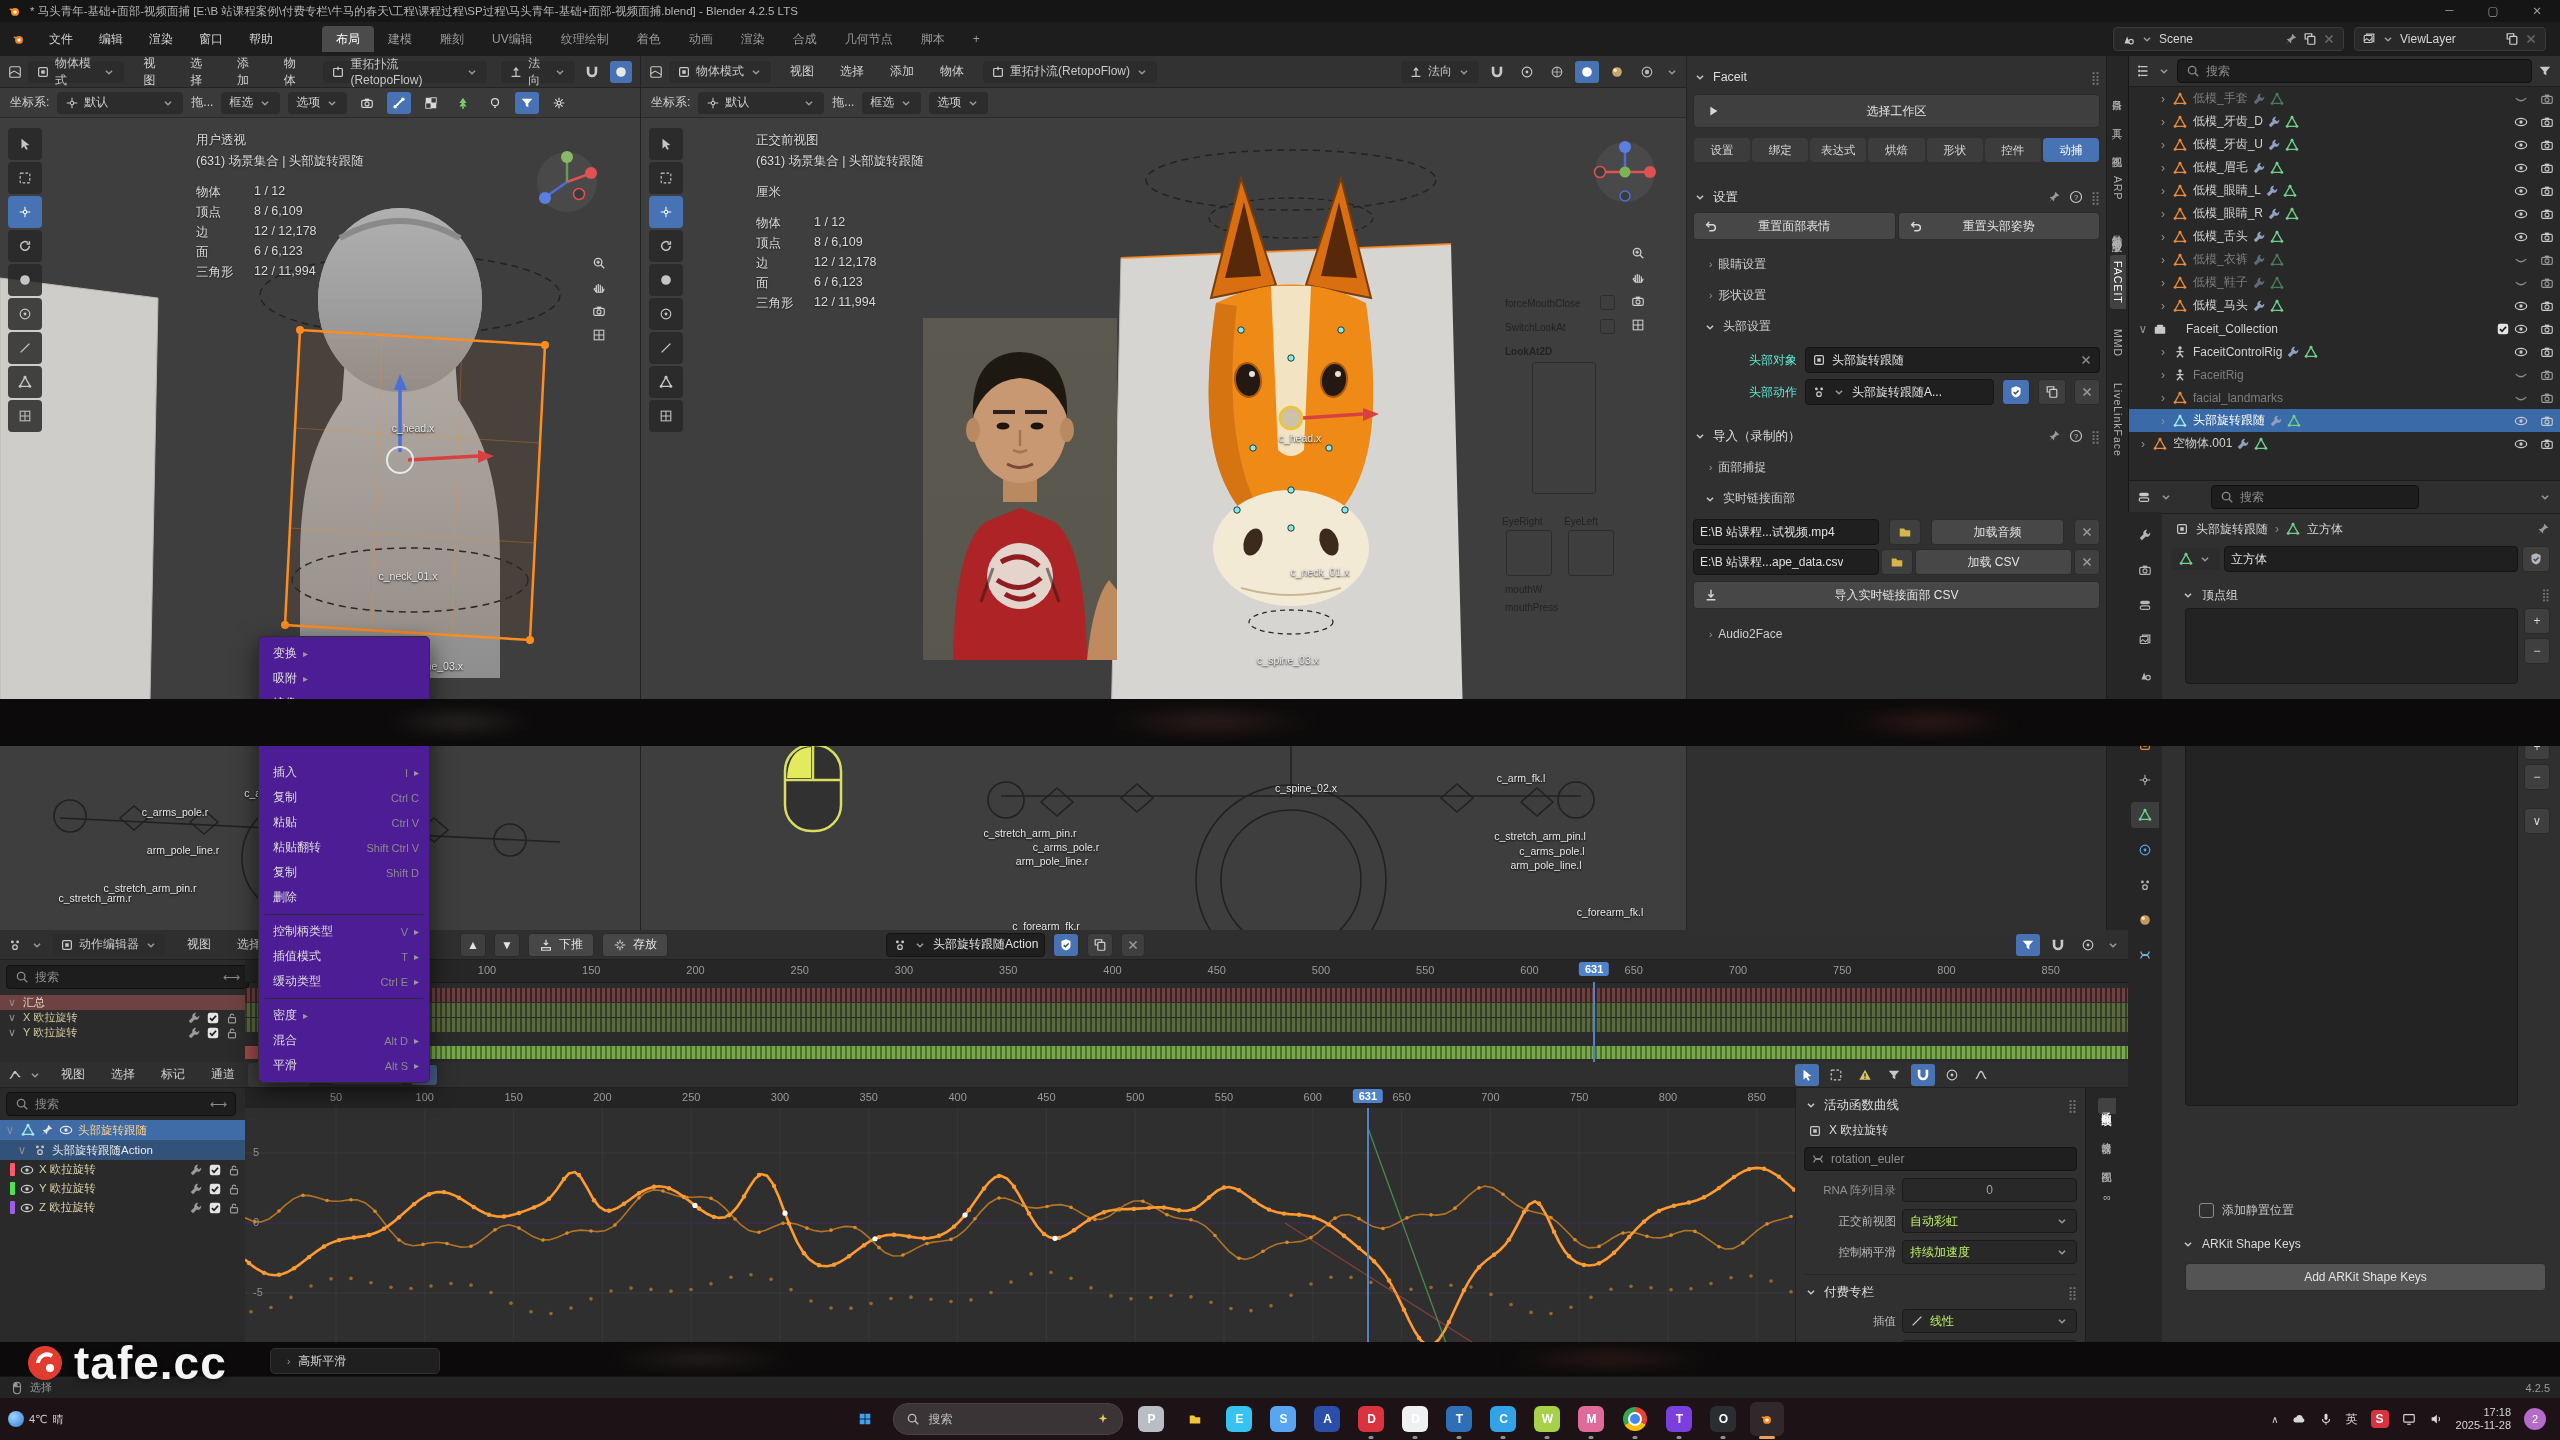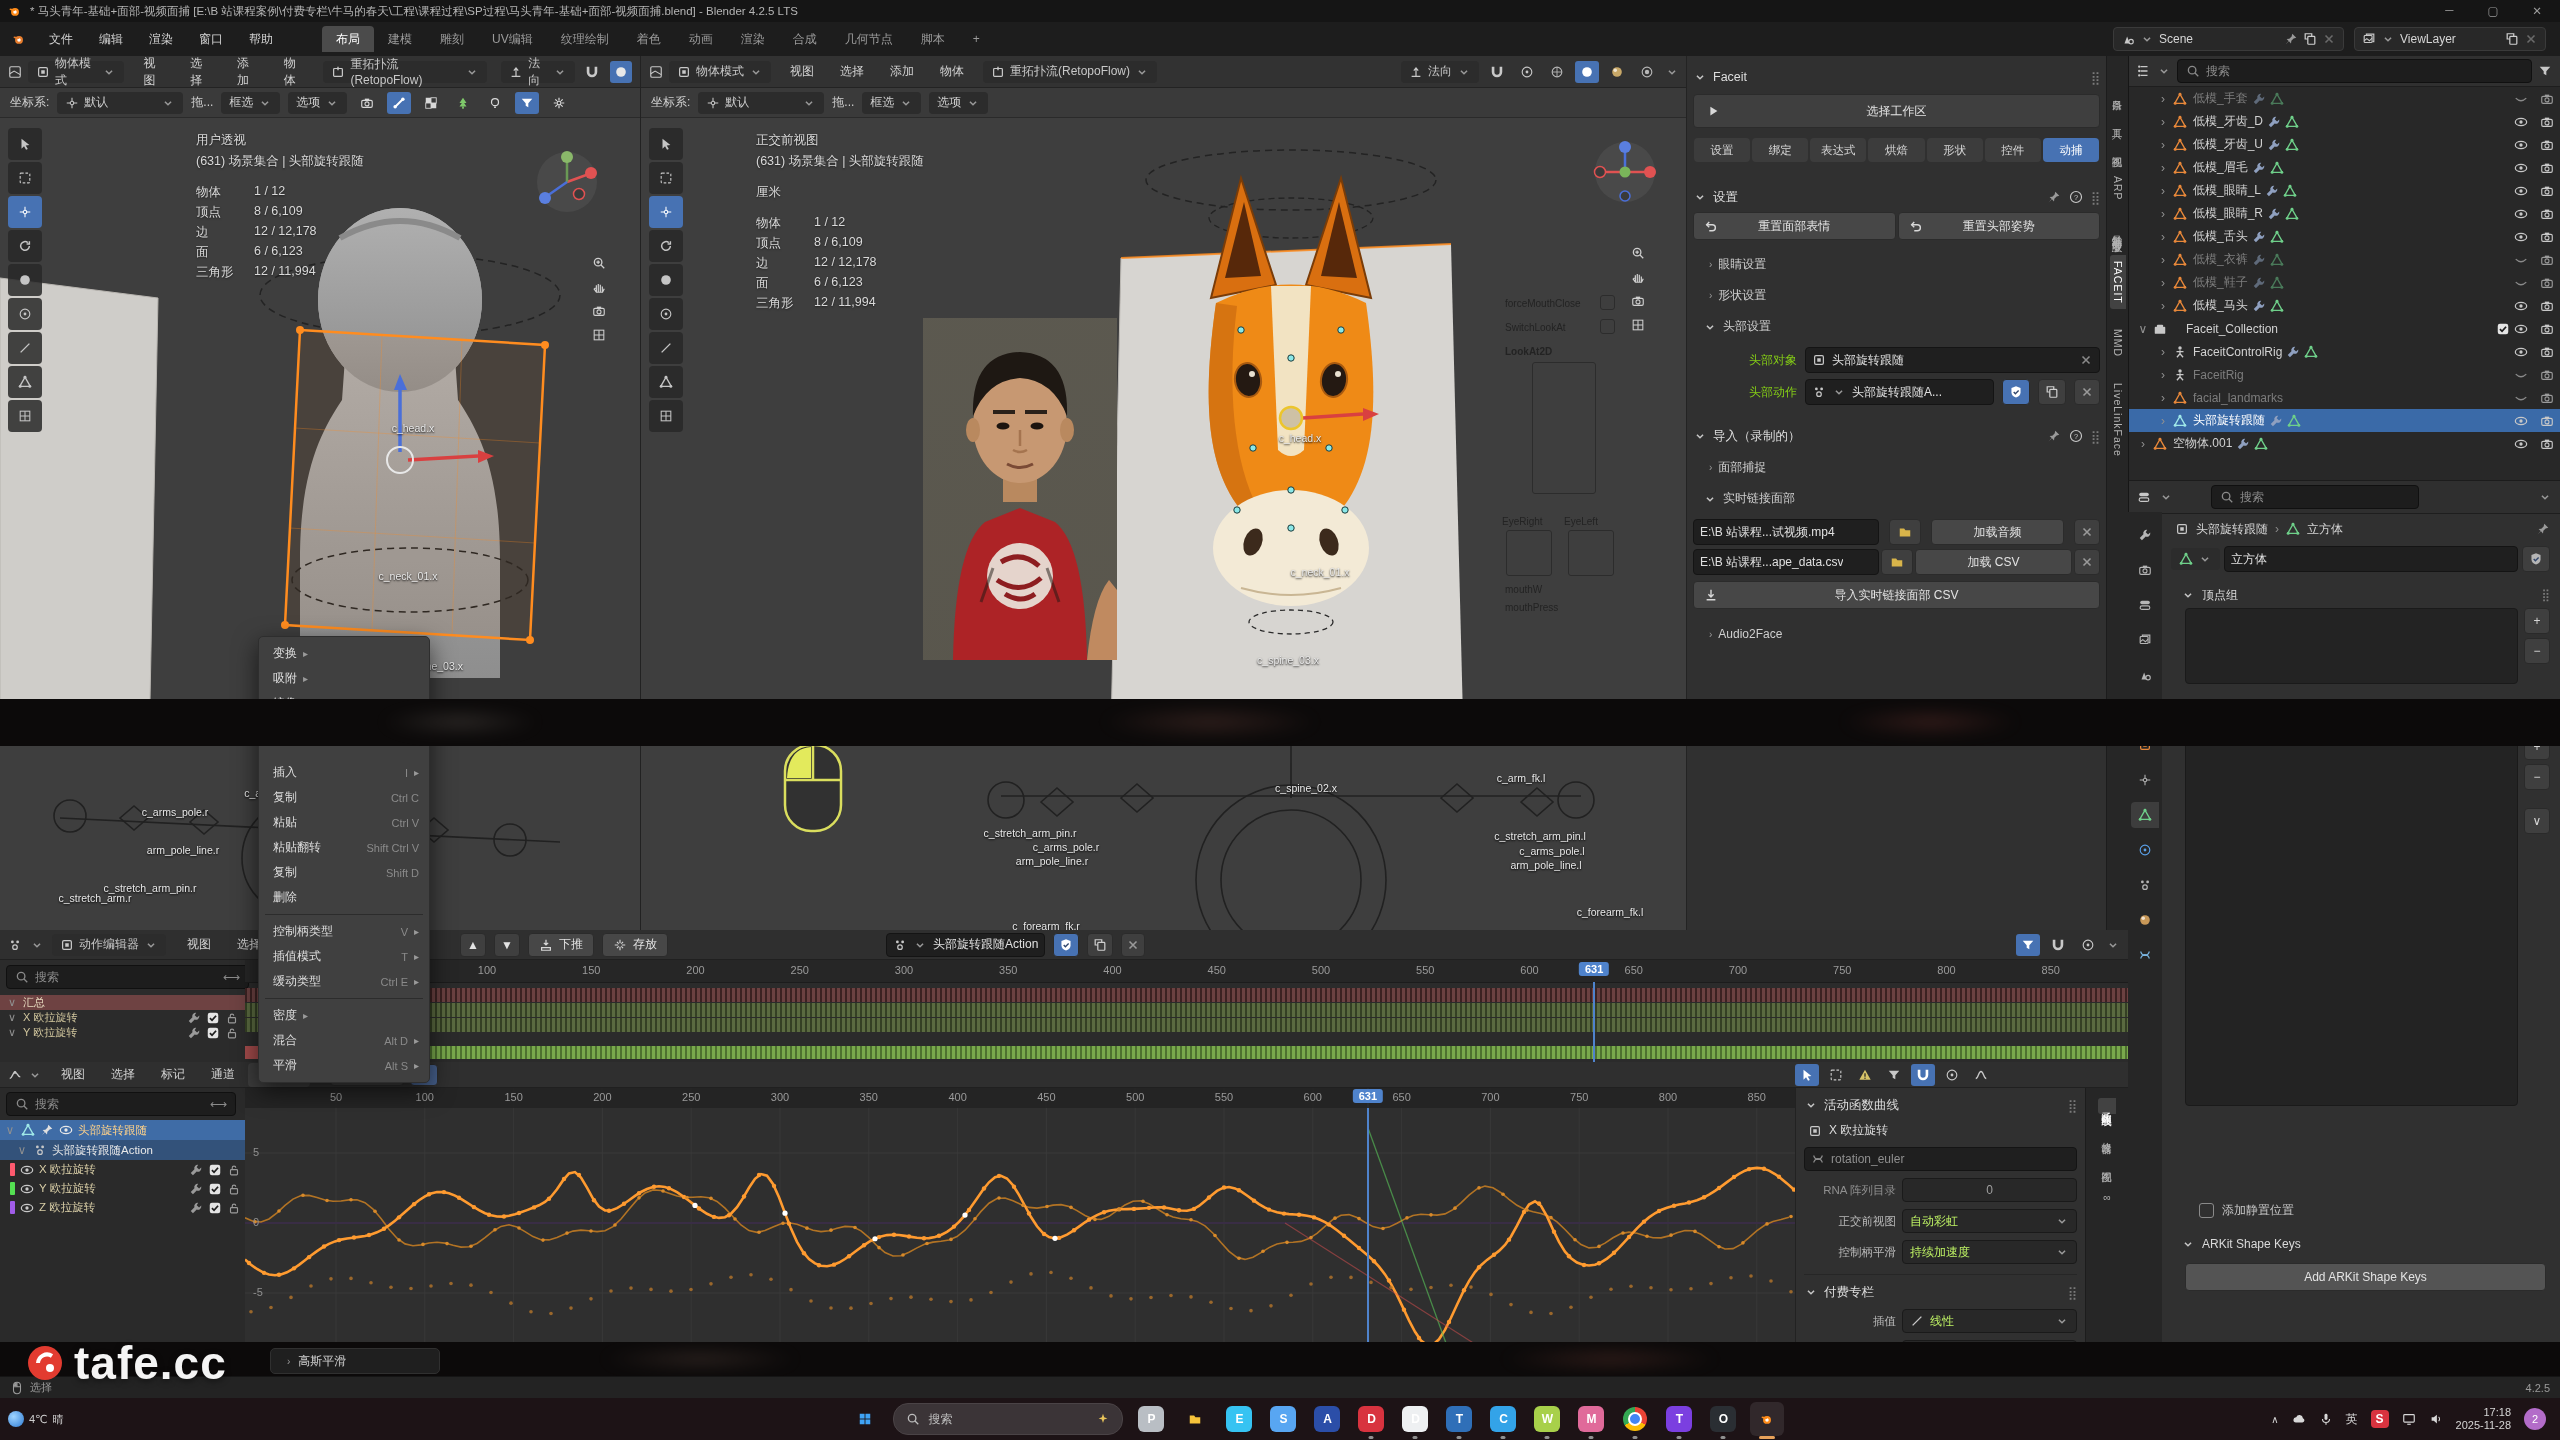--- a/index.html
+++ b/index.html
@@ -39,21 +39,21 @@
   .rigbox{position:absolute;border:1.5px solid #2c2c2c;border-radius:3px;}
   .navgizmo{position:absolute;width:64px;height:64px;}
   .vpicons{position:absolute;display:flex;flex-direction:column;gap:10px;align-items:center;}
   
   #faceit{left:1686px;top:56px;width:420px;height:874px;background:#303030;border-left:1px solid #232323;box-sizing:border-box;padding:0 6px;}
   .phdr{display:flex;align-items:center;gap:6px;color:#dedede;font-size:12.5px;}
   .pbtn{background:#3f3f3f;border:1px solid #2b2b2b;border-radius:4px;display:flex;align-items:center;justify-content:center;color:#e3e3e3;position:relative;}
   .ftab{flex:1;margin:0 1px;height:24px;border-radius:4px;background:#3c3c3c;display:flex;align-items:center;justify-content:center;color:#d5d5d5;font-size:11.5px;}
   .ftab.on{background:#4772b3;color:#fff;}
   .coll-row{display:flex;align-items:center;gap:6px;color:#cfcfcf;}
-  .fi-label{width:104px;text-align:right;color:#84cc16;flex:none;}
+  .fi-label{width:104px;text-align:right;color:#5eead4;flex:none;}
   .dfield{background:#1f1f1f;border:1px solid #141414;border-radius:4px;height:24px;display:flex;align-items:center;gap:6px;padding:0 6px;color:#e0e0e0;}
   .vtabs{position:absolute;width:22px;background:#262626;border-left:1px solid #1c1c1c;display:flex;flex-direction:column;align-items:center;padding-top:30px;gap:14px;box-sizing:border-box;}
   .vtab{writing-mode:vertical-rl;font-size:10.5px;color:#b2b2b2;padding:6px 2px;border-radius:3px 0 0 3px;letter-spacing:1px;}
   .vtab.on{background:#424242;color:#fff;}
   
   #outliner{left:2128px;top:56px;width:432px;height:424px;background:#282828;border-left:1px solid #161616;box-sizing:border-box;}
   #outl-hdr{height:30px;background:#303030;border-bottom:1px solid #1e1e1e;display:flex;align-items:center;gap:6px;padding:0 8px;}
   .orow{height:23px;display:flex;align-items:center;gap:4px;padding-right:6px;font-size:12px;color:#d2d2d2;}
   .orow.dim{color:#7d7d7d;}
   .orow.sel{background:#3a6aa8;color:#fff;}
@@ -79,21 +79,21 @@
   #graph-hdr{left:0;top:1062px;width:2128px;height:26px;background:#2f2f2f;border-bottom:1px solid #202020;display:flex;align-items:center;gap:6px;padding:0 8px;box-sizing:border-box;}
   .grow{height:19px;display:flex;align-items:center;gap:5px;padding:0 4px;color:#d8cda6;font-size:11.5px;}
   .swatch{width:5px;height:13px;border-radius:1px;flex:none;}
   #gsidebar{left:1795px;top:1088px;width:290px;height:254px;background:#303030;border-left:1px solid #222;box-sizing:border-box;padding:6px 8px;}
   .srow{display:flex;align-items:center;gap:6px;margin-bottom:7px;}
   .slabel{width:92px;text-align:right;color:#b8b8b8;flex:none;font-size:11.5px;}
   .sdrop{flex:1;background:#282828;border:1px solid #1a1a1a;border-radius:4px;height:22px;display:flex;align-items:center;gap:6px;padding:0 7px;color:#bef264;}
   
   .band{left:0;width:2560px;background:#0c0a0a;z-index:40;overflow:hidden;}
   .smudge{position:absolute;filter:blur(7px);opacity:.5;border-radius:50%;}
-  #ctxmenu{left:258px;top:636px;width:170px;background:#404040;border:1px solid #2e2e2e;border-radius:5px;box-shadow:0 8px 24px rgba(0,0,0,.6);padding:4px 0;z-index:30;}
+  #ctxmenu{left:258px;top:636px;width:170px;background:#4c1d95;border:1px solid #2e2e2e;border-radius:5px;box-shadow:0 8px 24px rgba(0,0,0,.6);padding:4px 0;z-index:30;}
   .mitem{height:25px;display:flex;align-items:center;padding:0 10px 0 14px;color:#dedede;font-size:12px;}
   .mshort{margin-left:auto;color:#8a8a8a;font-size:11px;}
   .marrow{color:#9a9a9a;margin-left:6px;font-size:10px;}
   .msep{height:1px;background:#2c2c2c;margin:4px 6px;}
   .msep.tall{height:36px;background:transparent;}
   #statusbar{left:0;top:1376px;width:2560px;height:22px;background:#232323;border-top:1px solid #151515;display:flex;align-items:center;padding:0 10px;box-sizing:border-box;color:#9a9a9a;font-size:11px;z-index:45;}
   #taskbar{left:0;top:1398px;width:2560px;height:42px;background:#1d1316;display:flex;align-items:center;z-index:46;}
   .appic{width:34px;height:34px;border-radius:6px;display:flex;align-items:center;justify-content:center;position:relative;margin:0 5px;}
   .appdot{position:absolute;bottom:-3px;left:50%;transform:translateX(-50%);width:5px;height:3px;border-radius:2px;background:#8f8f8f;}
   #watermark{left:26px;top:1336px;z-index:60;display:flex;align-items:center;gap:10px;}

